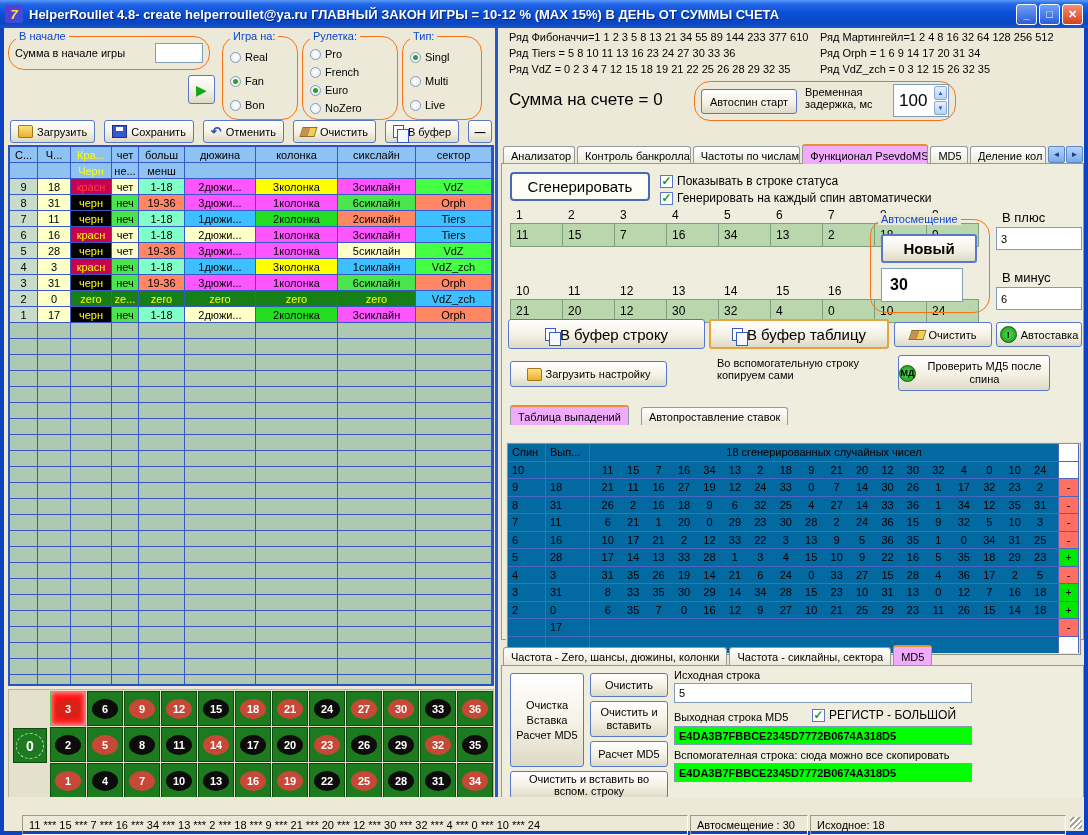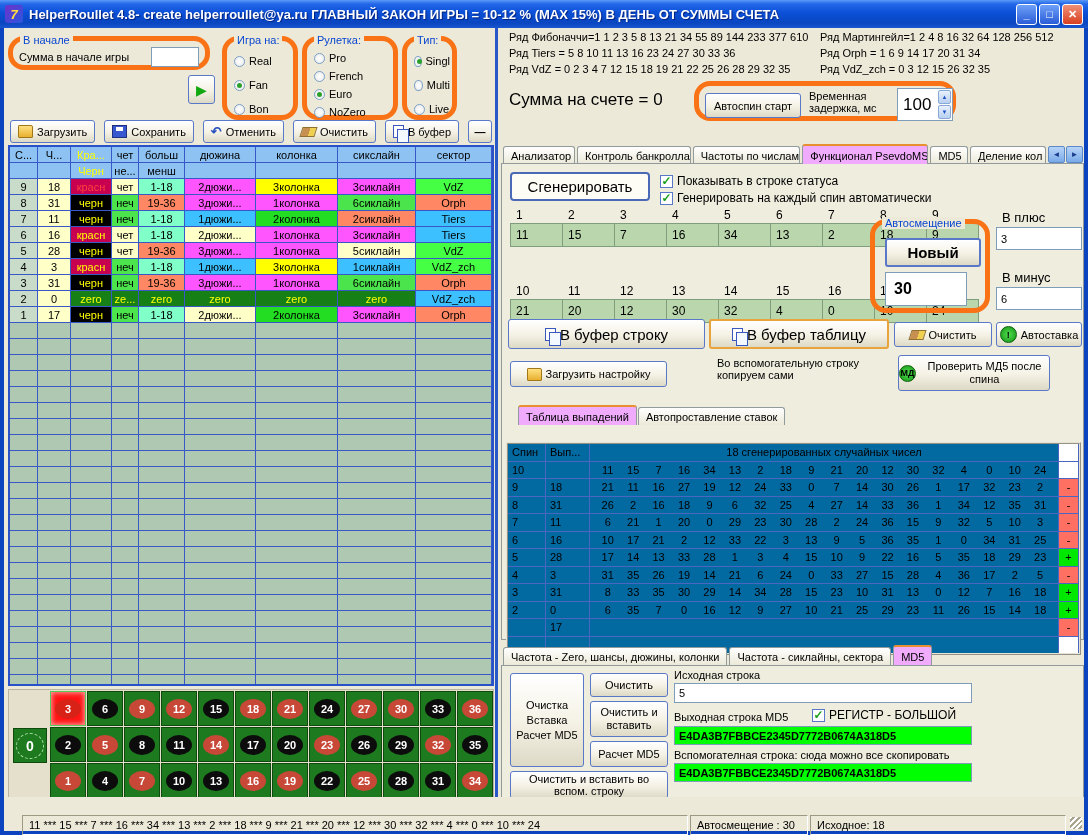--- a/index.html
+++ b/index.html
@@ -13,21 +13,21 @@
   .title-text{white-space:nowrap;overflow:hidden;text-shadow:1px 1px 1px #00207A}
   .win-btns{margin-left:auto;display:flex;gap:2px}
   .wbtn{width:21px;height:21px;border:1px solid #fff;border-radius:3px;display:flex;align-items:center;justify-content:center;
     color:#fff;font-size:11px;font-weight:bold;background:linear-gradient(#6EA0F8,#2A5CD8)}
   .wbtn.close{background:linear-gradient(#F09078,#D84020)}
   
   .content{position:absolute;top:28px;left:4px;width:1080px;height:772px;background:#ECE9D8}
   
   .btn{background:linear-gradient(#FFFFFF,#F4F1E4 55%,#DDD9C6);border:1px solid #5A78C8;border-radius:3px;
     display:flex;align-items:center;justify-content:center;gap:4px;text-align:center;cursor:default}
-  .fieldset{position:absolute;border:5px solid #f97316;border-radius:16px}
+  .fieldset{position:absolute;border:1px solid #f97316;border-radius:16px}
   .legend{position:absolute;top:-7px;left:7px;background:#ECE9D8;padding:0 3px;color:#0A46D0;font-size:11px;white-space:nowrap}
   .tbox{background:#fff;border:1px solid #7F9DB9}
   .chk{width:13px;height:13px;background:#fff;border:1px solid #5A78C8;color:#18A018;font-weight:bold;font-size:12px;line-height:11px;text-align:center;flex:0 0 auto}
   .chkrow{position:absolute;display:flex;align-items:center;gap:4px;font-size:12px;white-space:nowrap}
   .radio-row{display:flex;align-items:center;gap:4px;height:16px}
   .radio{width:11px;height:11px;border-radius:50%;border:1px solid #7AA0C8;background:radial-gradient(#fff,#E8E8E8);position:relative}
   .radio.on::after{content:"";position:absolute;left:2px;top:2px;width:5px;height:5px;border-radius:50%;background:#2CA02C}
   .tab{border:1px solid #919B9C;border-bottom:none;border-radius:3px 3px 0 0;background:linear-gradient(#FFFFFF,#ECE9D8);
     padding:3px 7px 2px 7px;white-space:nowrap;overflow:hidden;align-self:flex-end;font-size:11px}
   .tab.active{background:#f0abfc;border-top:2px solid #E89030;padding-top:4px;position:relative;z-index:2}
@@ -35,21 +35,21 @@
   .left-col{position:absolute;left:0;top:0;width:494px;height:772px;border-right:3px solid #2858C8}
   #grp-nachale{left:4px;top:8px;width:202px;height:34px}
   #grp-nachale .lbl{position:absolute;left:6px;top:10px}
   #start-sum{position:absolute;right:6px;top:6px;width:48px;height:20px}
   #preset{position:absolute;left:4px;top:50px;width:174px;height:24px;background:#fff;border:1px solid #7F9DB9;display:flex;align-items:center;padding-left:4px}
   #preset .dd{margin-left:auto;width:17px;height:100%;border-left:1px solid #7F9DB9;background:linear-gradient(#D8E6FA,#94BCF0);
     display:flex;align-items:center;justify-content:center;color:#1E50C8;font-size:8px}
   #play-btn{position:absolute;left:184px;top:47px;width:27px;height:29px;color:#12A812;font-size:14px}
   #rg-box0{left:218px;top:8px;width:76px;height:84px}
   #rg-box1{left:298px;top:8px;width:96px;height:84px}
-  #rg-box2{left:398px;top:8px;width:55px;height:84px}
+  #rg-box2{left:398px;top:8px;width:80px;height:84px}
   .rgbody{position:absolute;left:7px;top:8px;right:2px;display:flex;flex-direction:column;justify-content:space-around;height:72px}
   .toolbar{position:absolute;left:6px;top:92px;width:482px;display:flex;gap:9px}
   .tbtn{height:23px;flex:1 1 auto;font-size:11px}
   .tbtn.minus{flex:0 0 24px;font-weight:bold}
   .icon16{width:15px;height:13px;position:relative;flex:0 0 auto}
   
   #history-table{position:absolute;left:4px;top:117px;width:486px;height:541px;display:grid;
     grid-template-columns:28px 33px 41px 27px 46px 71px 82px 78px 1fr;grid-auto-rows:16px;
     border:2px solid #2A52C8;background:#AFC8B2;overflow:hidden}
   .hcell{border-right:1px solid #3858C8;border-bottom:1px solid #3858C8;display:flex;align-items:center;justify-content:center;
@@ -98,21 +98,21 @@
   .pm-input{position:absolute;width:86px;height:23px;display:flex;align-items:center;padding-left:4px;font-size:11px}
   #buf-row-btn{position:absolute;left:6px;top:155px;width:197px;height:30px;font-size:15px}
   #buf-tbl-btn{position:absolute;left:207px;top:155px;width:180px;height:30px;font-size:15px;border:2px solid #E8A33C}
   #clear-btn{position:absolute;left:392px;top:158px;width:98px;height:25px}
   #autobet-btn{position:absolute;left:494px;top:158px;width:86px;height:25px}
   #load-btn{position:absolute;left:8px;top:197px;width:157px;height:26px}
   .hint{position:absolute;left:215px;top:193px;width:192px;font-size:11px}
   #checkmd5-btn{position:absolute;left:396px;top:191px;width:152px;height:36px;font-size:11px;line-height:13px}
   .circle-icon{width:17px;height:17px;border-radius:50%;background:radial-gradient(#50E050,#149014);border:1px solid #0A600A;
     color:#000;font-size:9px;font-weight:bold;display:flex;align-items:center;justify-content:center;flex:0 0 auto}
-  #spin-tabs{position:absolute;left:16px;top:240px;height:21px;display:flex;gap:1px}
+  #spin-tabs{position:absolute;left:8px;top:240px;height:21px;display:flex;gap:12px}
   #spin-table{position:absolute;left:4px;top:278px;width:575px;height:213px;display:grid;grid-template-columns:38px 44px 1fr 20px;
     grid-auto-rows:17.5px;background:#0369a1;border:2px ridge #E8E4D4;overflow:hidden}
   .scell{border-right:1px solid #4A66C0;border-bottom:1px solid #4A66C0;font-size:11px;display:flex;align-items:center;padding-left:4px;overflow:hidden;white-space:nowrap}
   .scell.numhead{justify-content:center;padding:0}
   .scell.numrow{padding:0 5px;justify-content:space-around}
   .num{min-width:14px;text-align:center}
   .scell.sign{background:#fff;justify-content:center;padding:0}
   .scell.sign.minus{background:#FF7063}
   .scell.sign.plus{background:#00E800}
   #bottom-tabs{position:absolute;left:2px;top:616px;height:21px;display:flex;gap:2px}

